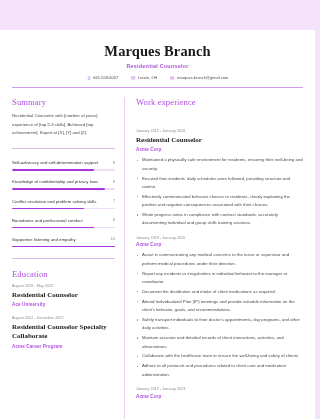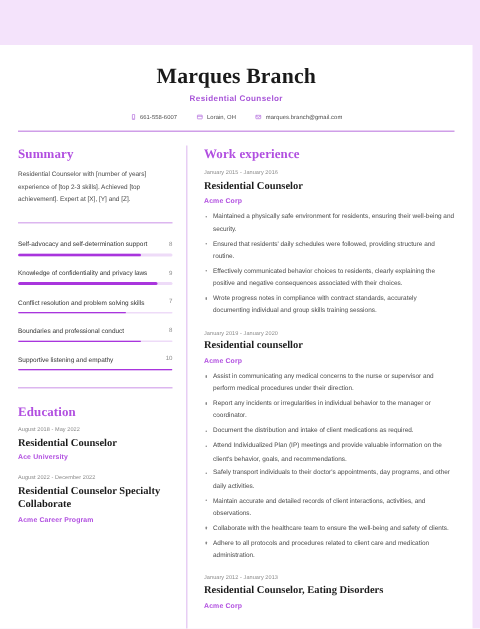--- a/index.html
+++ b/index.html
@@ -78,26 +78,26 @@
     border-right: 1px solid #e7cef4;
   }
   .col-right {
     flex: 1;
     padding-left: 11px;
     box-sizing: border-box;
   }
   .sec-title {
     font-family: "Liberation Serif", serif;
     font-size: 8.6px;
-    font-weight: bold;
+    font-weight: normal;
     color: #b14fe0;
     letter-spacing: 0.1px;
     margin-bottom: 5px;
   }
-  .sec-title.work { margin-bottom: 6px; }
+  .sec-title.work { margin-bottom: 22px; }
   .summary-text {
     font-size: 4.3px;
     line-height: 1.95;
     color: #494949;
   }
   .sec-divider {
     height: 1px;
     background: #dcb6ef;
     margin: 11px 0 10px 0;
   }
@@ -320,36 +320,34 @@
         <ul class="bullets">
             <li>Maintained a physically safe environment for residents, ensuring their well-being and security.</li>
             <li>Ensured that residents' daily schedules were followed, providing structure and routine.</li>
             <li>Effectively communicated behavior choices to residents, clearly explaining the positive and negative consequences associated with their choices.</li>
             <li>Wrote progress notes in compliance with contract standards, accurately documenting individual and group skills training sessions.</li>
           </ul>
       </div>
 
       <div class="work-entry">
         <div class="entry-date">January 2019 - January 2020</div>
-        <div class="entry-role">Residential counsellor</div>
         <div class="entry-org">Acme Corp</div>
         <ul class="bullets">
             <li>Assist in communicating any medical concerns to the nurse or supervisor and perform medical procedures under their direction.</li>
             <li>Report any incidents or irregularities in individual behavior to the manager or coordinator.</li>
             <li>Document the distribution and intake of client medications as required.</li>
             <li>Attend Individualized Plan (IP) meetings and provide valuable information on the client's behavior, goals, and recommendations.</li>
             <li>Safely transport individuals to their doctor's appointments, day programs, and other daily activities.</li>
             <li>Maintain accurate and detailed records of client interactions, activities, and observations.</li>
             <li>Collaborate with the healthcare team to ensure the well-being and safety of clients.</li>
             <li>Adhere to all protocols and procedures related to client care and medication administration.</li>
           </ul>
       </div>
 
       <div class="work-entry">
         <div class="entry-date">January 2012 - January 2013</div>
-        <div class="entry-role">Residential Counselor, Eating Disorders</div>
         <div class="entry-org">Acme Corp</div>
         <ul class="bullets"></ul>
       </div>
     </div>
 
   </div>
 </div>
 
 </body></html>

